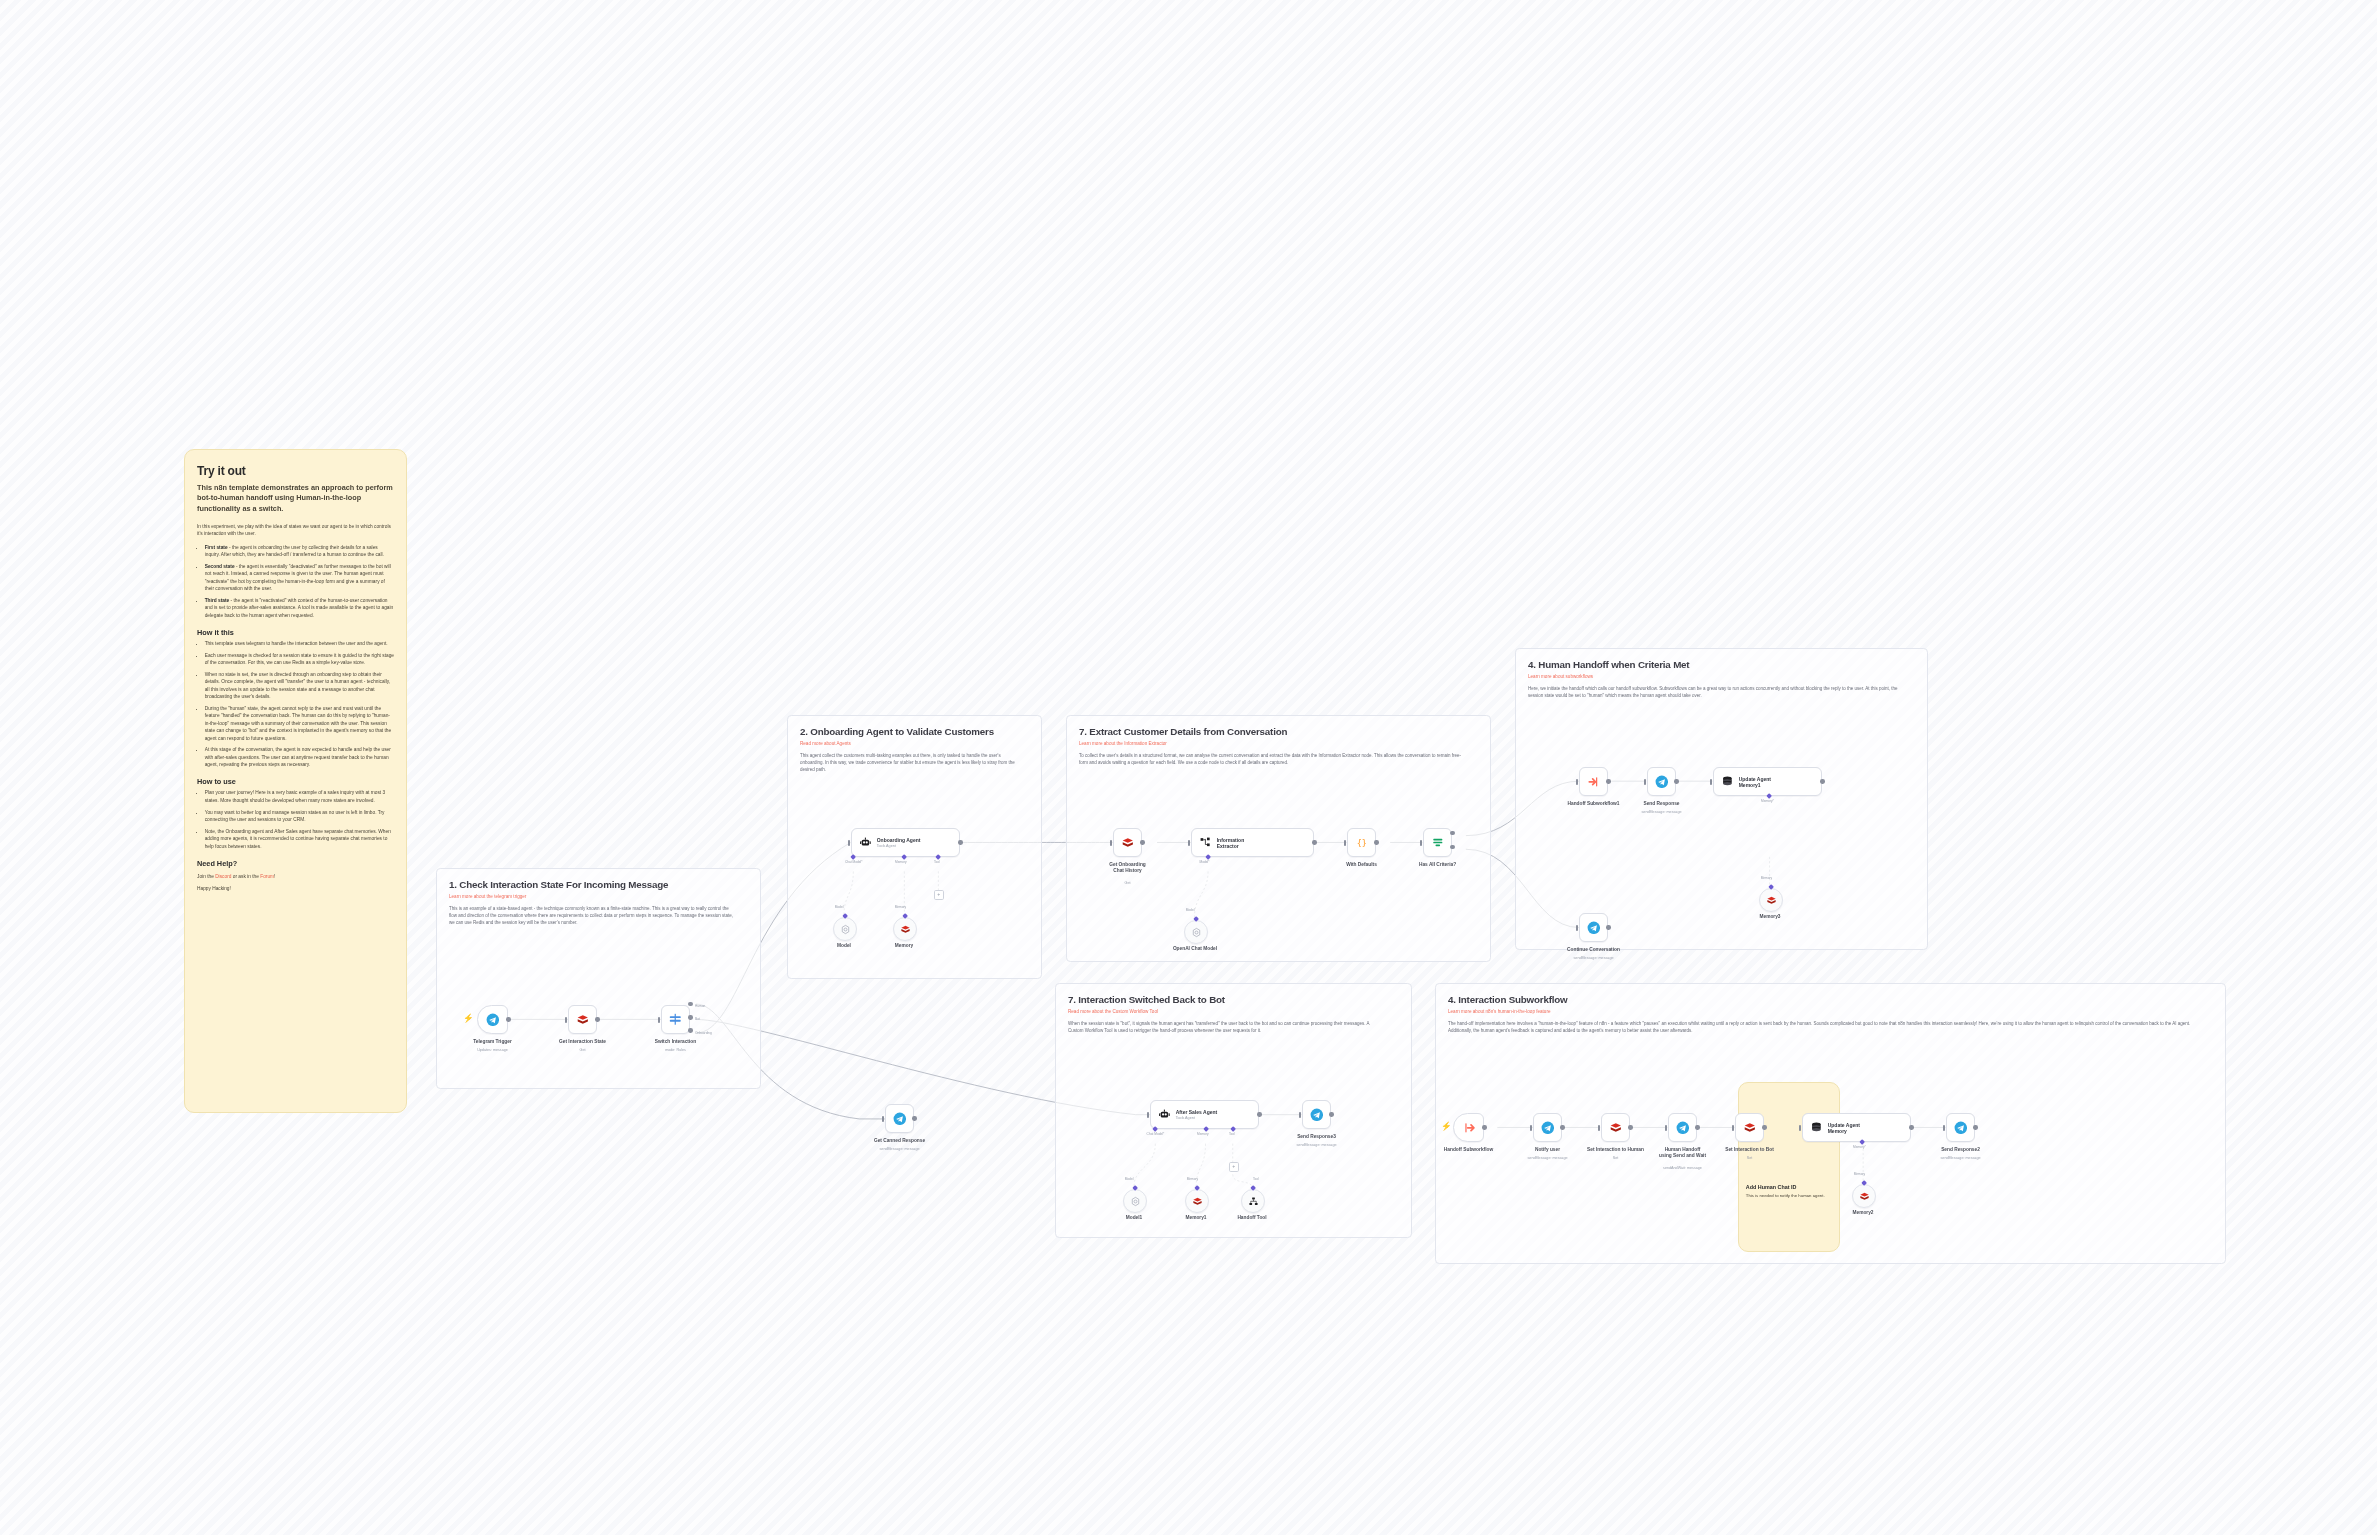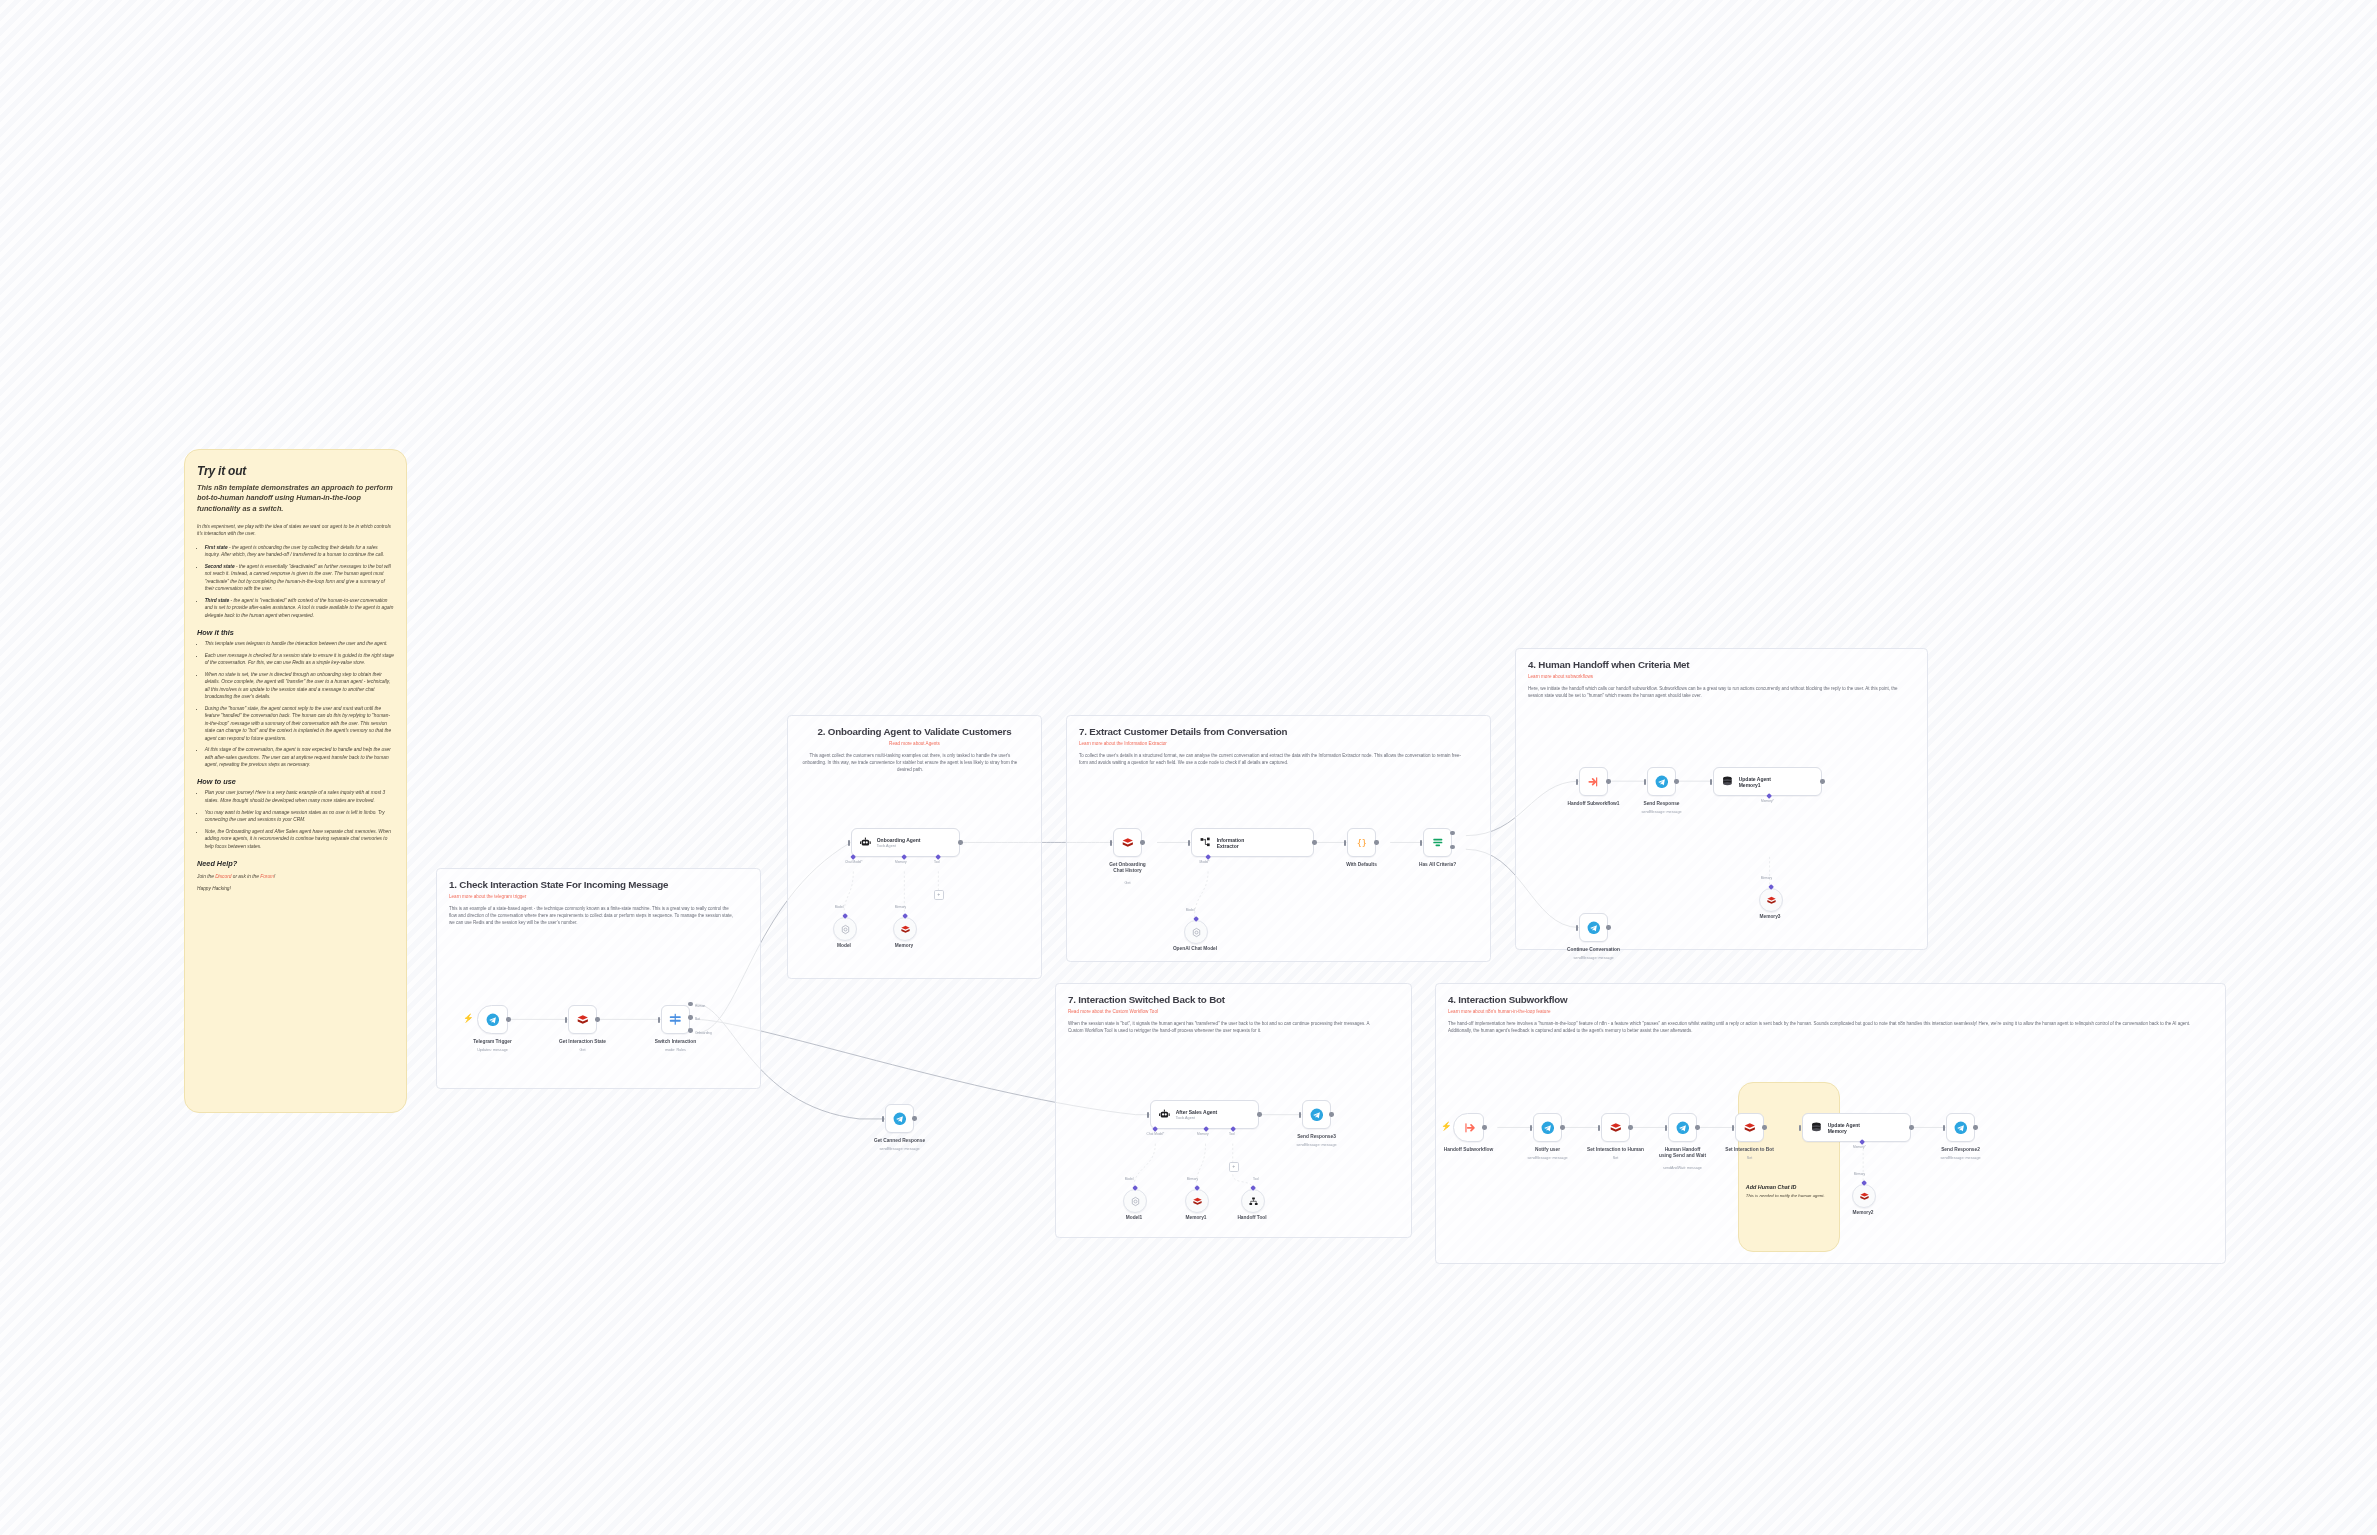--- a/index.html
+++ b/index.html
@@ -10,24 +10,23 @@
     background-image:repeating-linear-gradient(135deg,rgba(255,255,255,0) 0px,rgba(255,255,255,0) 5.1px,rgba(255,255,255,0.75) 5.1px,rgba(255,255,255,0.75) 10.2px);
     position:relative;
   }
   #canvas{position:absolute;inset:0;}
 
   
   .sticky{
     position:absolute;
     background:#fdf3d4;
     border:0.9px solid #f0e2b0;
-    border-radius:15px;
+    border-radius:10px;
     box-sizing:border-box;
     color:#2b2b2b;
-    font-style:italic;
   }
   .sticky.big{padding:13.6px 12px;}
   .sticky h1{font-size:12px;margin:0 0 5.1px 0;font-weight:bold;letter-spacing:-0.2px;}
   .sticky h2{font-size:7.3px;margin:8.5px 0 3.4px 0;font-weight:bold;}
   .sticky .lead{font-size:7.3px;line-height:1.45;font-weight:bold;margin:0 0 8.5px 0;}
   .sticky p{font-size:4.8px;line-height:1.55;margin:0 0 6px 0;color:#4a4437;}
   .sticky ul{margin:0 0 6.8px 0;padding-left:7.7px;}
   .sticky li{font-size:4.8px;line-height:1.55;margin-bottom:4.3px;color:#4a4437;}
   .sticky li b{color:#2b2b2b;}
   .sticky a{color:#e8604c;text-decoration:none;}
@@ -237,21 +236,21 @@
       <div class="port" style="right:-2.6px;top:12.3px;"></div>
       <div class="port" style="right:-2.6px;top:25.5px;"></div>
     </div>
     <div class="plabel" style="left:34px;top:-0.9px;">Human</div>
     <div class="plabel" style="left:34px;top:12.3px;">Bot</div>
     <div class="plabel" style="left:34px;top:25.5px;">Onboarding</div>
     <div class="nlabel" style="top:34px;">Switch Interaction</div>
     <div class="nsub" style="top:43px;">mode: Rules</div>
   </div>
 
-  <div class="panel" style="left:787px;top:715px;width:255px;height:264px;text-align:center;">
+  <div class="panel" style="left:787px;top:715px;width:255px;height:264px;">
     <div class="ptitle">2. Onboarding Agent to Validate Customers</div>
     <div class="plink">Read more about Agents</div>
     <div class="pbody">This agent collect the customers multi-tasking examples out there, is only tasked to handle the user's onboarding. In this way, we trade convenience for stabler but ensure the agent is less likely to stray from the desired path.</div>
   </div>
   <div class="node" style="left:851px;top:828px;">
     <div class="nbox wide" style="width:109px;">
       <svg width="12.8" height="12.8" viewBox="0 0 24 24">
           <rect x="5" y="7" width="14" height="11" rx="3" fill="#1f1f22"></rect>
           <circle cx="9.5" cy="12" r="2" fill="#fff"></circle>
           <circle cx="14.5" cy="12" r="2" fill="#fff"></circle>

